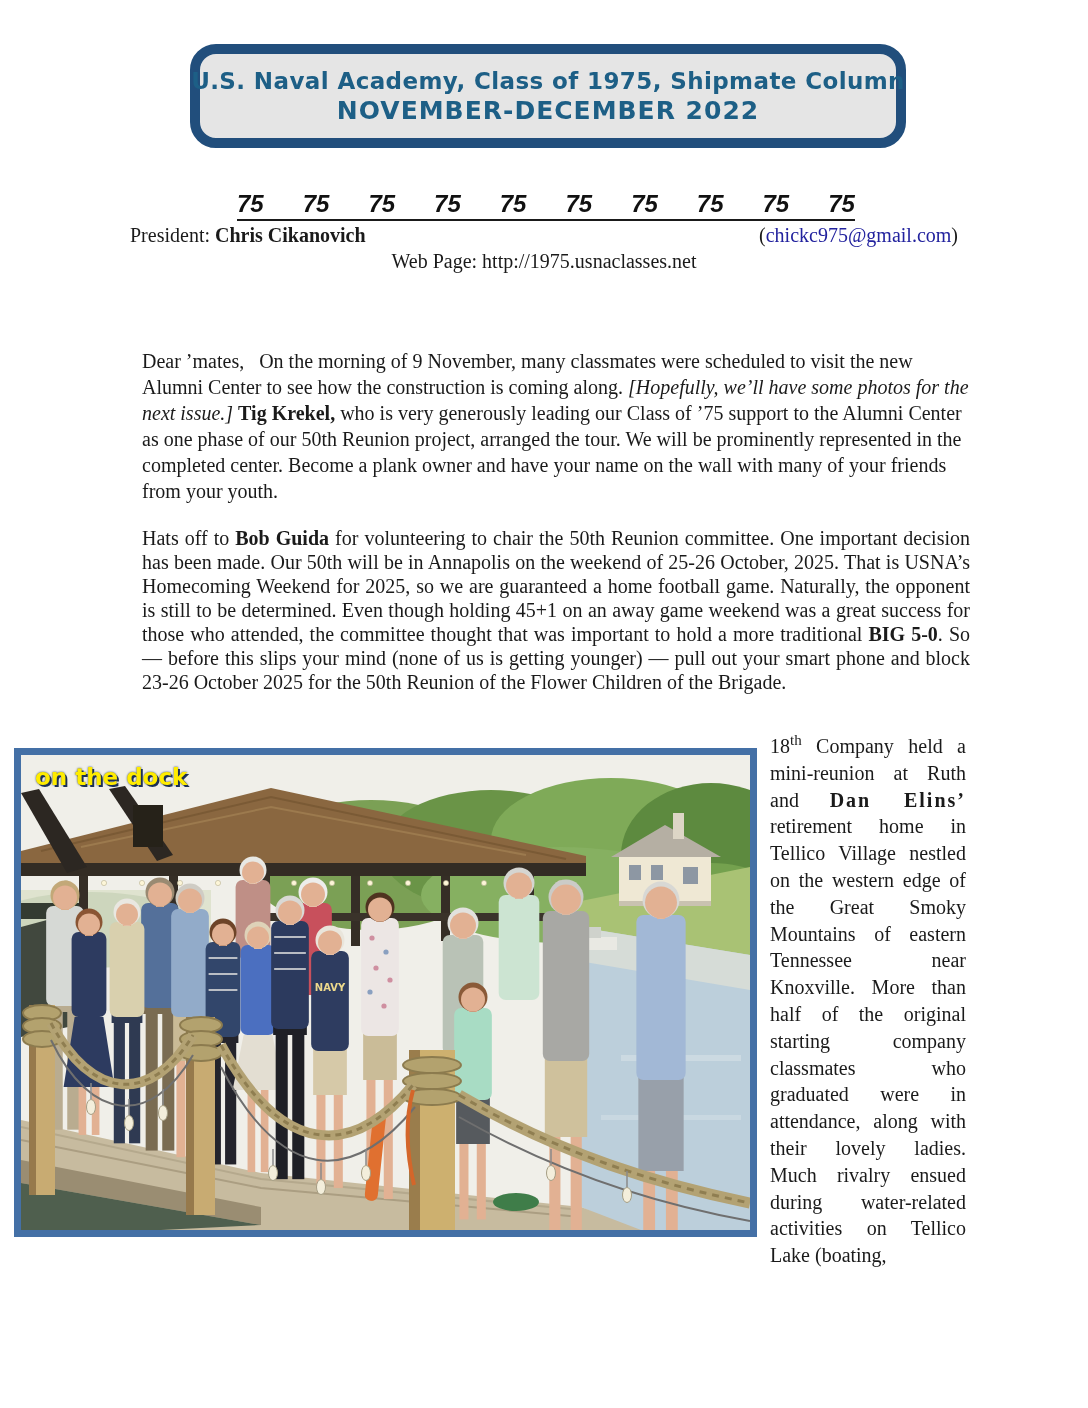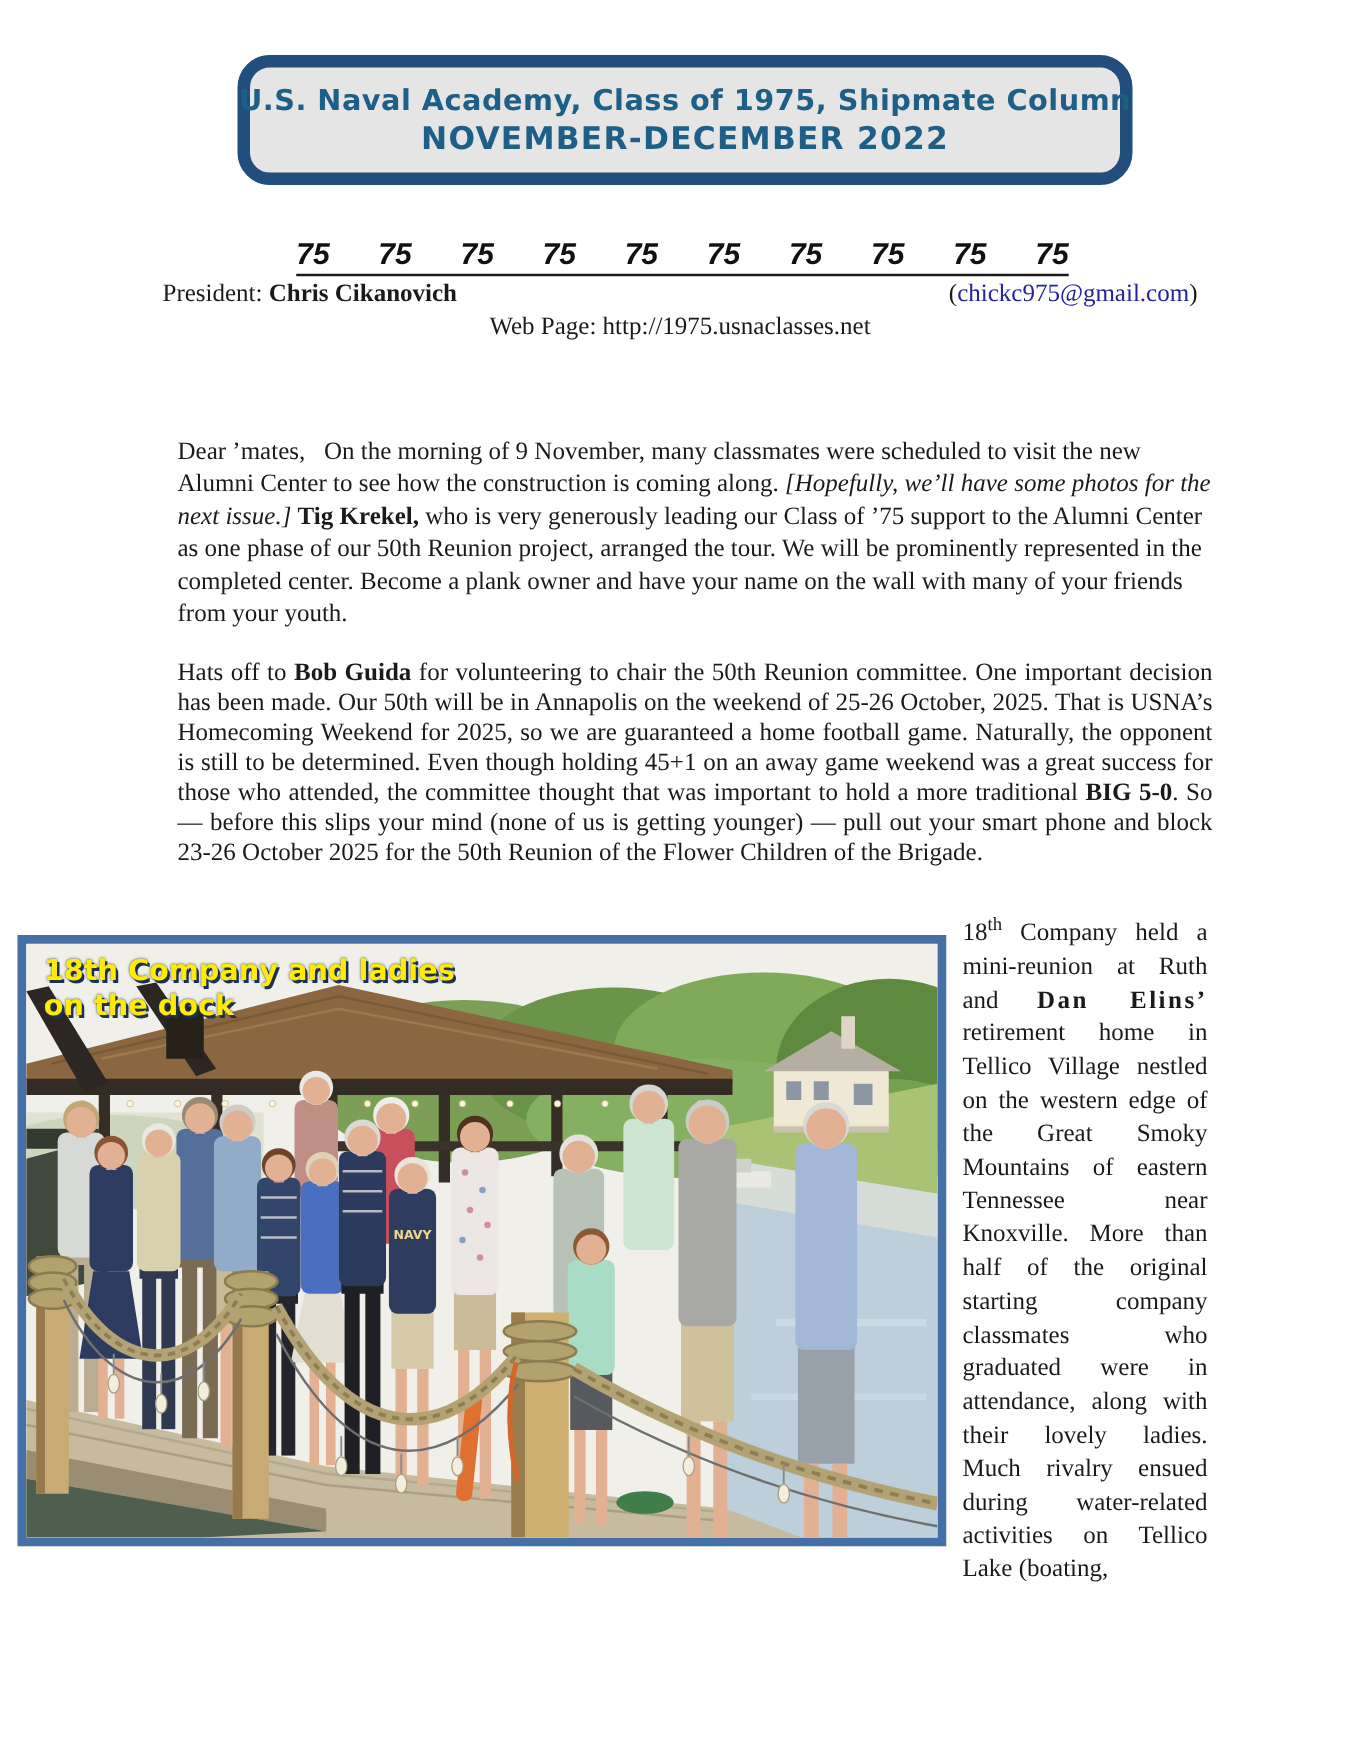--- a/index.html
+++ b/index.html
@@ -364,20 +364,19 @@
             <line x1="345" y1="394" x2="345" y2="410" stroke="#8a8a8a" stroke-width="1.5"></line>
             <ellipse cx="345" cy="418" rx="4.5" ry="7.5" fill="#f3eedb" stroke="#a59e84" stroke-width="1"></ellipse>
             <line x1="530" y1="394" x2="530" y2="410" stroke="#8a8a8a" stroke-width="1.5"></line>
             <ellipse cx="530" cy="418" rx="4.5" ry="7.5" fill="#f3eedb" stroke="#a59e84" stroke-width="1"></ellipse>
             <line x1="606" y1="416" x2="606" y2="432" stroke="#8a8a8a" stroke-width="1.5"></line>
             <ellipse cx="606" cy="440" rx="4.5" ry="7.5" fill="#f3eedb" stroke="#a59e84" stroke-width="1"></ellipse>
           </g>
       </g>
     </svg>
     <div class="caption">
-      <div>18th Company and ladies</div>
       <div>on the dock</div>
     </div>
   </div>
 
   <p class="col"><span>18</span><sup>th</sup><span> Company held a mini-reunion at Ruth and </span><span class="bold spread">Dan Elins’</span><span> retirement home in Tellico Village nestled on the western edge of the Great Smoky Mountains of eastern Tennessee near Knoxville. More than half of the original starting company classmates who graduated were in attendance, along with their lovely ladies. Much rivalry ensued during water-related activities on Tellico Lake (boating,</span></p>
 
 </div>
 
 </body></html>

